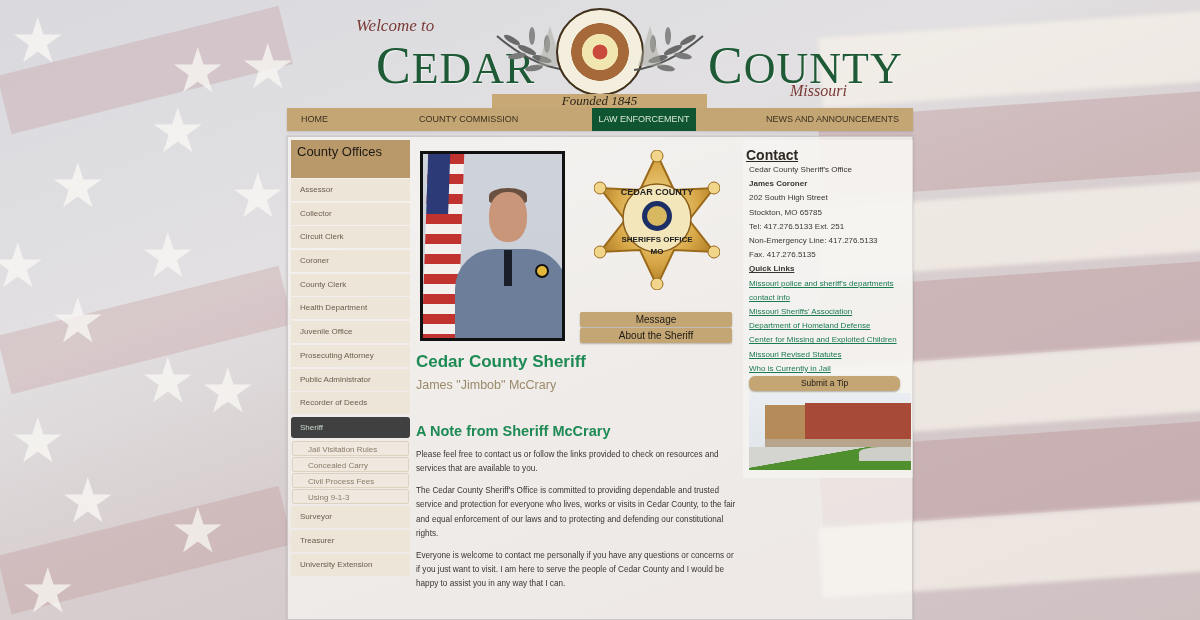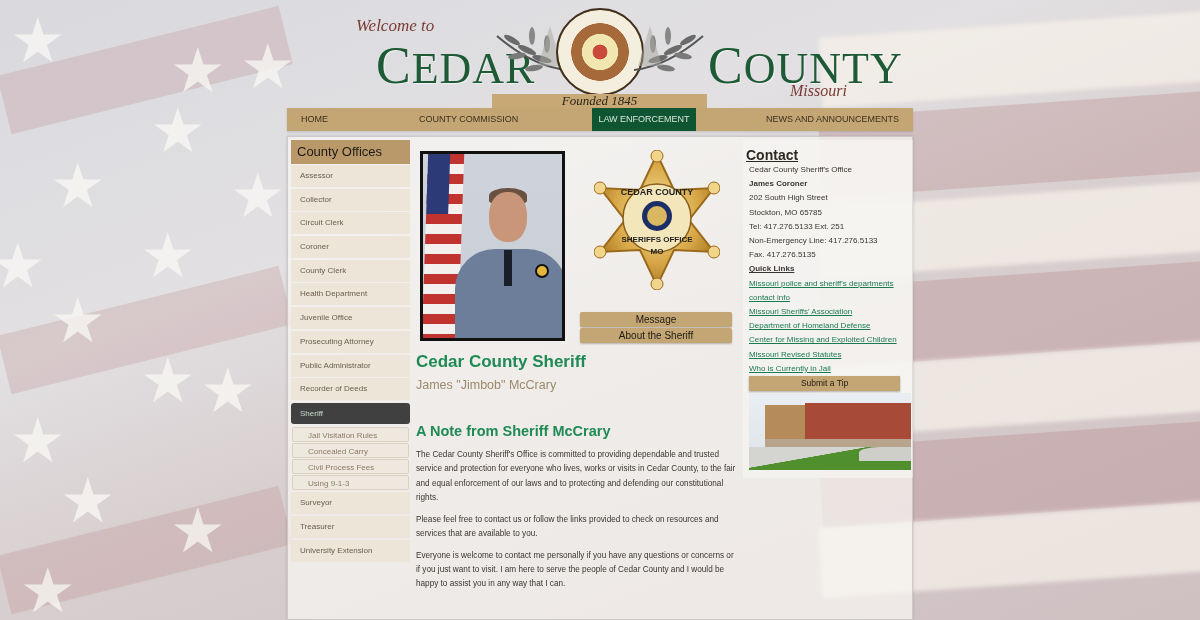--- a/index.html
+++ b/index.html
@@ -77,21 +77,21 @@
   .panel {
     position: absolute; left: 287px; top: 136px; width: 626px; height: 484px;
     background: rgba(248,246,243,0.72);
     border: 1px solid rgba(190,185,185,0.7);
     box-shadow: 0 0 3px rgba(0,0,0,0.15);
   }
 
   
   .sidebar { position: absolute; left: 291px; top: 140px; width: 119px; }
   .sidebar-head {
-    background: #b9996a; height: 24px; line-height: 24px; padding-left: 6px;
+    background: #b9996a; height: 38px; line-height: 24px; padding-left: 6px;
     font-size: 13px; color: #1e1a14;
   }
   .sidebar ul { list-style: none; }
   .side-item {
     display: block; height: 22px; line-height: 22px; margin-top: 1.7px;
     background: rgba(236,228,214,0.92); padding-left: 9px; font-size: 8px; color: #6b5d4d; cursor: pointer;
   }
   .side-item.first { margin-top: 1px; }
   .side-item.active {
     background: #404040; color: #c9d9cc; border-radius: 3px; height: 21px; line-height: 21px;
@@ -144,21 +144,21 @@
 
   
   .contact { position: absolute; left: 743px; top: 140px; width: 170px; height: 338px; }
   .contact-bg { position: absolute; left: 0; top: 0; width: 170px; height: 338px; background: rgba(246,244,242,0.75); border-right: 1px solid #ddd; }
   .contact h2 { position: absolute; left: 3px; top: 7px; font-size: 14px; font-weight: bold; color: #2c2822; text-decoration: underline; }
   .contact .lines { position: absolute; left: 6px; top: 23px; width: 164px; font-size: 8px; line-height: 14.2px; color: #3a3530; }
   .contact .lines .bold { font-weight: bold; }
   .contact .ql-head { font-weight: bold; text-decoration: underline; }
   .contact a { color: #1a7a50; text-decoration: underline; cursor: pointer; }
   .tip-btn {
-    position: absolute; left: 6px; top: 236px; width: 151px; height: 15px; background: #c4a674; border-radius: 0;
+    position: absolute; left: 6px; top: 236px; width: 151px; height: 15px; background: #c4a674; border-radius: 6px;
     text-align: center; font-size: 8.5px; line-height: 15px; color: #1e1a14; cursor: pointer;
     box-shadow: 0 1px 2px rgba(0,0,0,0.3);
   }
   .jail-photo { position: absolute; left: 6px; top: 253px; width: 162px; height: 77px; overflow: hidden; background: #e4e6ec; }
   .jail-photo .sky { position: absolute; inset: 0; background: linear-gradient(180deg, #eaeef3, #dde3e8); }
   .jail-photo .bldg-l { position: absolute; left: 16px; top: 12px; width: 52px; height: 36px; background: #b68b5a; }
   .jail-photo .bldg { position: absolute; left: 56px; top: 10px; width: 106px; height: 40px; background: #a84a38; }
   .jail-photo .base { position: absolute; left: 16px; top: 46px; width: 146px; height: 8px; background: #b8a48c; }
   .jail-photo .grass { position: absolute; left: 0; top: 54px; width: 162px; height: 23px; background: linear-gradient(170deg, #d4d4d0 0 40%, #4f8f2e 41% 100%); }
   .jail-photo .drive { position: absolute; left: 110px; top: 54px; width: 52px; height: 14px; background: #cfcfca; border-radius: 40% 0 0 0; }
@@ -294,22 +294,22 @@
   <text x="63" y="104" text-anchor="middle" font-family="Liberation Sans, sans-serif" font-size="8" font-weight="bold" fill="#222">MO</text>
 </svg>
 
 <div class="btn-tan btn-message">Message</div>
 <div class="btn-tan btn-about">About the Sheriff</div>
 
 <h1 class="h-sheriff">Cedar County Sheriff</h1>
 <div class="h-name">James "Jimbob" McCrary</div>
 <h2 class="h-note">A Note from Sheriff McCrary</h2>
 <div class="note-body">
+  <p>Please feel free to contact us or follow the links provided to check on resources and services that are available to you.</p>
   <p>The Cedar County Sheriff's Office is committed to providing dependable and trusted service and protection for everyone who lives, works or visits in Cedar County, to the fair and equal enforcement of our laws and to protecting and defending our constitutional rights.</p>
-  <p>Please feel free to contact us or follow the links provided to check on resources and services that are available to you.</p>
   <p>Everyone is welcome to contact me personally if you have any questions or concerns or if you just want to visit.  I am here to serve the people of Cedar County and I would be happy to assist you in any way that I can.</p>
 </div>
 
 <aside class="contact">
   <div class="contact-bg"></div>
   <h2>Contact</h2>
   <div class="lines">
     <div>Cedar County Sheriff's Office</div>
     <div class="bold">James Coroner</div>
     <div>202 South High Street</div>

